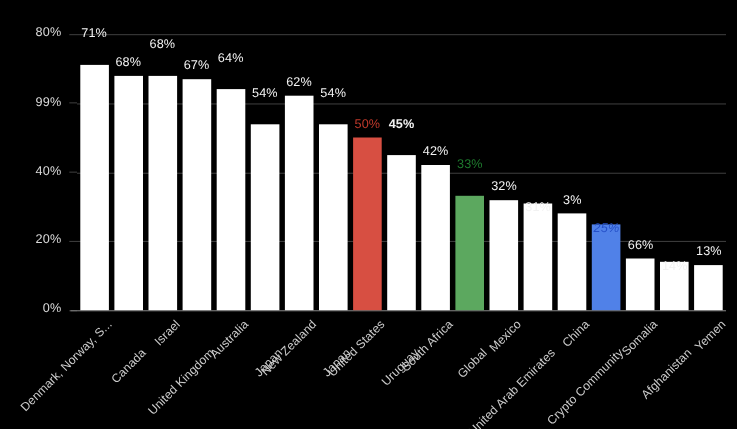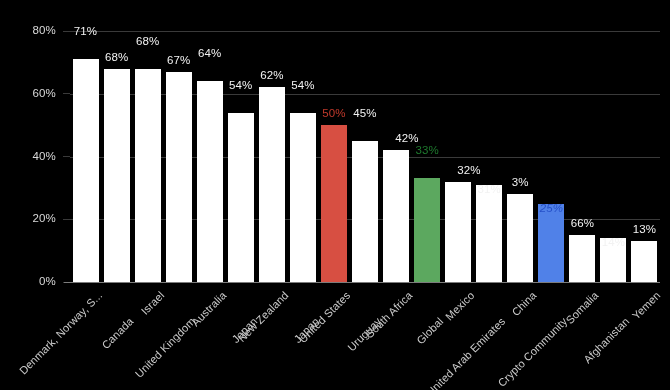--- a/index.html
+++ b/index.html
@@ -30,21 +30,21 @@
           transform-origin:right top;transform:rotate(-45deg);text-align:right;
           letter-spacing:.1px;}
 </style>
 </head>
 <body>
 
 <div id="chart">
 
   <div>
     <div class="ylab" style="left:4px;top:12px;">80%</div>
-    <div class="ylab" style="left:4px;top:75px;">60%</div>
+    <div class="ylab" style="left:4px;top:75px;">99%</div>
     <div class="ylab" style="left:4px;top:138px;">40%</div>
     <div class="ylab" style="left:4px;top:200px;text-align:right;">20%</div>
     <div class="ylab" style="left:4px;top:263px;">0%</div>
     <div class="ytickmark" style="top:19px;"></div>
     <div class="ytickmark" style="top:81px;"></div>
     <div class="ytickmark" style="top:144px;"></div>
     <div class="ytickmark" style="top:207px;"></div>
     <div class="ytickmark" style="top:270px;"></div>
   </div>
 
@@ -78,24 +78,24 @@
     <div id="vlabels">
         <div class="vlabel" style="width: 45.0526px; left: -7px; top: -5.76px;">71%</div>
         <div class="vlabel" style="width: 45.0526px; left: 24.05px; top: 19.65px;">68%</div>
         <div class="vlabel" style="width: 45.0526px; left: 55.11px; top: 3.65px;">68%</div>
         <div class="vlabel" style="width: 45.0526px; left: 86.16px; top: 22.79px;">67%</div>
         <div class="vlabel" style="width: 45.0526px; left: 117.21px; top: 16.2px;">64%</div>
         <div class="vlabel" style="width: 45.0526px; left: 148.26px; top: 47.57px;">54%</div>
         <div class="vlabel" style="width: 45.0526px; left: 179.32px; top: 38.47px;">62%</div>
         <div class="vlabel" style="width: 45.0526px; left: 210.37px; top: 47.57px;">54%</div>
         <div class="vlabel red" style="width: 45.0526px; left: 241.42px; top: 76.13px;">50%</div>
-        <div class="vlabel" style="width: 45.0526px; left: 272.47px; top: 75.81px;">45%</div>
-        <div class="vlabel" style="width: 45.0526px; left: 303.53px; top: 101.22px; text-align: right;">42%</div>
+        <div class="vlabel" style="width: 45.0526px; left: 272.47px; top: 75.81px; font-weight: bold;">45%</div>
+        <div class="vlabel" style="width: 45.0526px; left: 303.53px; top: 101.22px;">42%</div>
         <div class="vlabel green" style="width: 45.0526px; left: 334.58px; top: 113.46px;">33%</div>
-        <div class="vlabel" style="width: 45.0526px; left: 365.63px; top: 132.6px; text-align: right;">32%</div>
+        <div class="vlabel" style="width: 45.0526px; left: 365.63px; top: 132.6px;">32%</div>
         <div class="vlabel" style="width: 45.0526px; left: 396.68px; top: 151.74px;">31%</div>
         <div class="vlabel" style="width: 45.0526px; left: 427.74px; top: 145.15px;">3%</div>
         <div class="vlabel blue" style="width: 45.0526px; left: 458.79px; top: 170.56px;">25%</div>
         <div class="vlabel" style="width: 45.0526px; left: 489.84px; top: 185.94px;">66%</div>
         <div class="vlabel" style="width: 45.0526px; left: 520.89px; top: 205.07px;">14%</div>
         <div class="vlabel" style="width: 45.0526px; left: 551.95px; top: 192.21px;">13%</div>
       </div>
   </div>
 
   <div id="xlabels">

